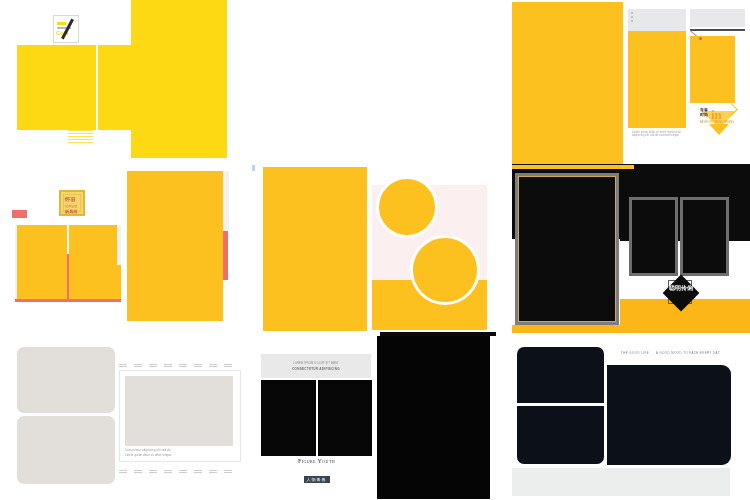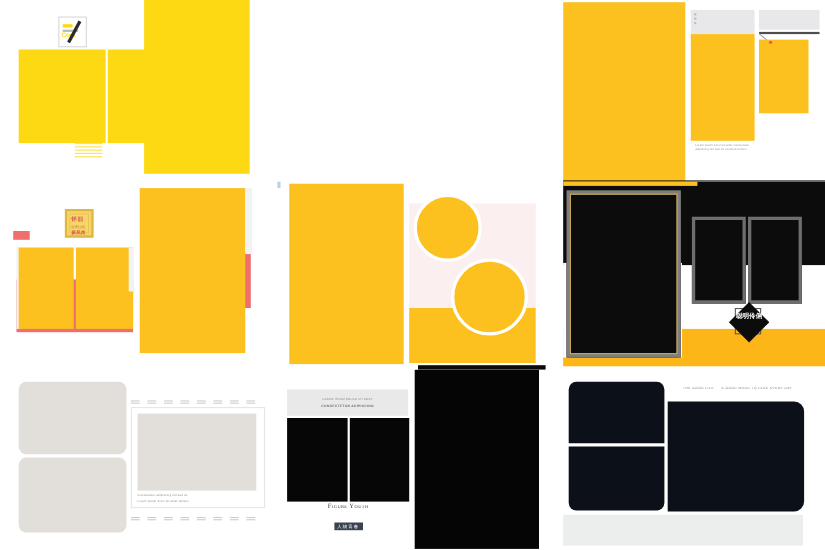--- a/index.html
+++ b/index.html
@@ -328,20 +328,28 @@
           <i></i>
         </div>
     </div>
     <div class="y1"></div>
     <div class="cap1">Lorem ipsum dolor sit amet consectetur adipiscing elit sed do eiusmod tempor</div>
     <div class="g2"></div>
     <div class="rule"></div>
     <div class="diag"></div>
     <div class="y2"></div>
     <div class="dot"></div>
+    <div class="inlogo">
+      <div class="tri"></div>
+      <div class="tri2"></div>
+      <div class="cn">青春时尚</div>
+      <div class="in">in</div>
+      <div class="arr"></div>
+      <div class="sub">FASHION TREND BRAND</div>
+    </div>
     <div class="blackbar"></div>
   </div>
 
   <div class="cell c21">
     <div class="sh1"></div>
     <div class="gsl"></div>
     <div class="sp1"></div>
     <div class="sp2"></div>
     <div class="gsr"></div>
     <div class="chip"></div>

